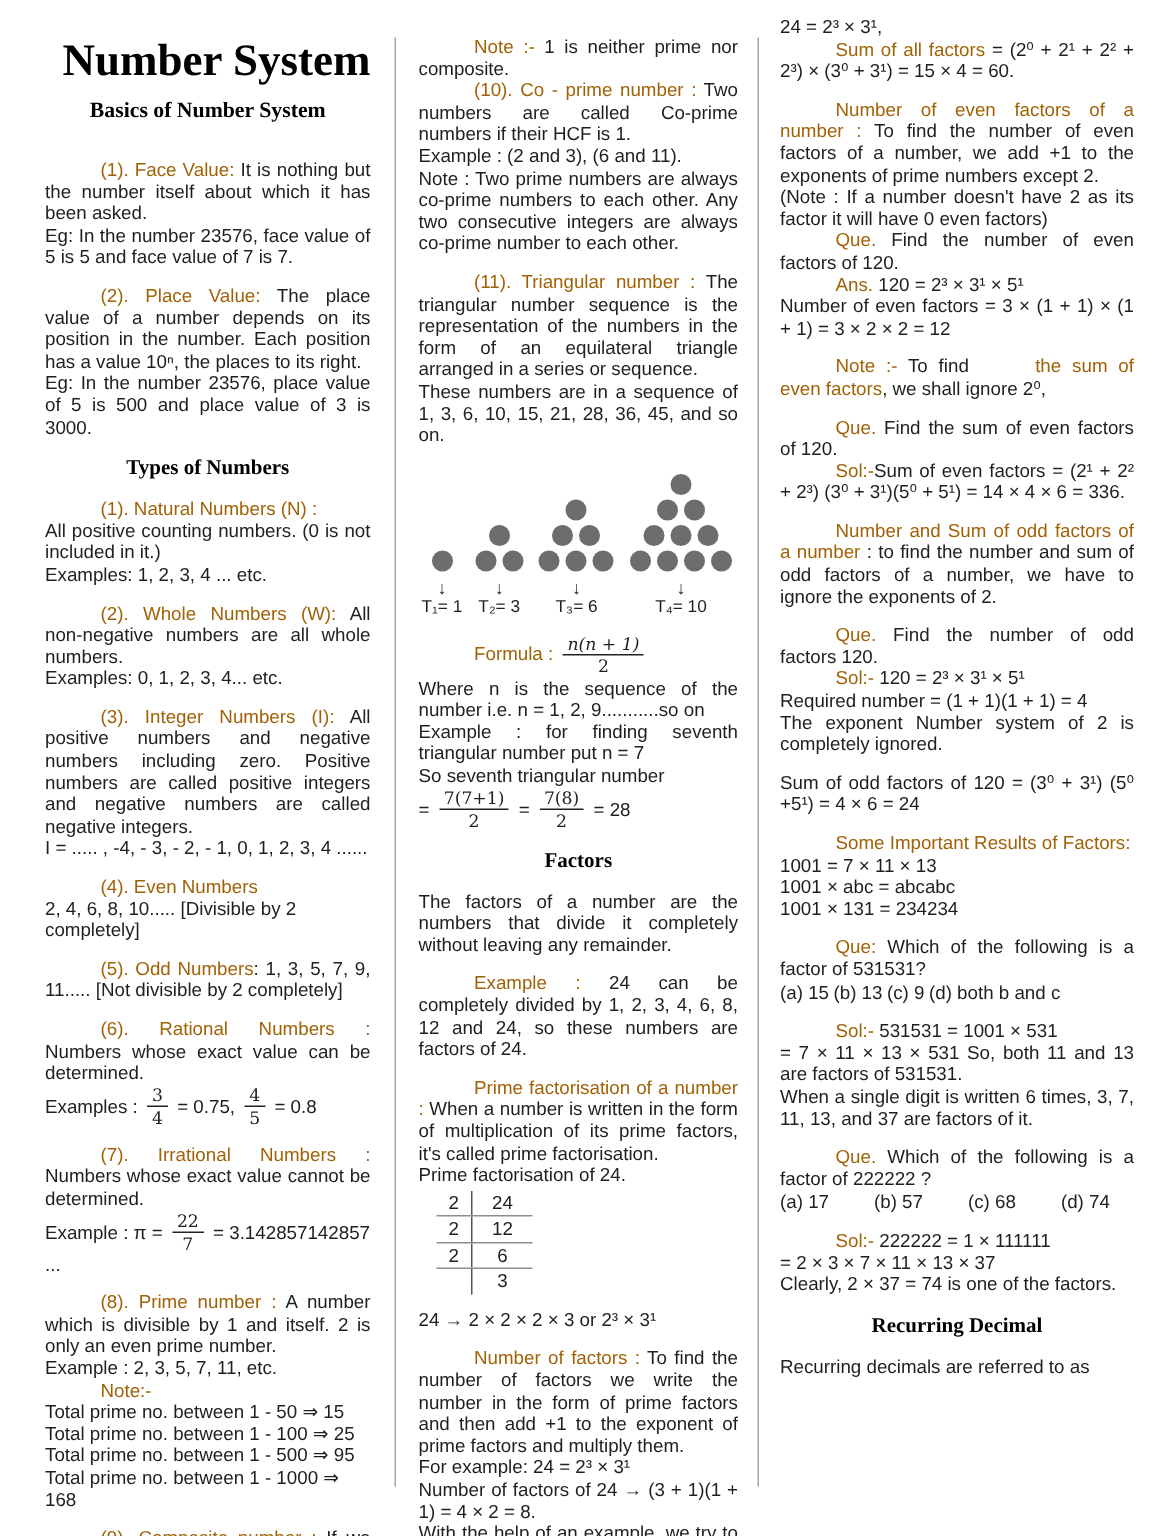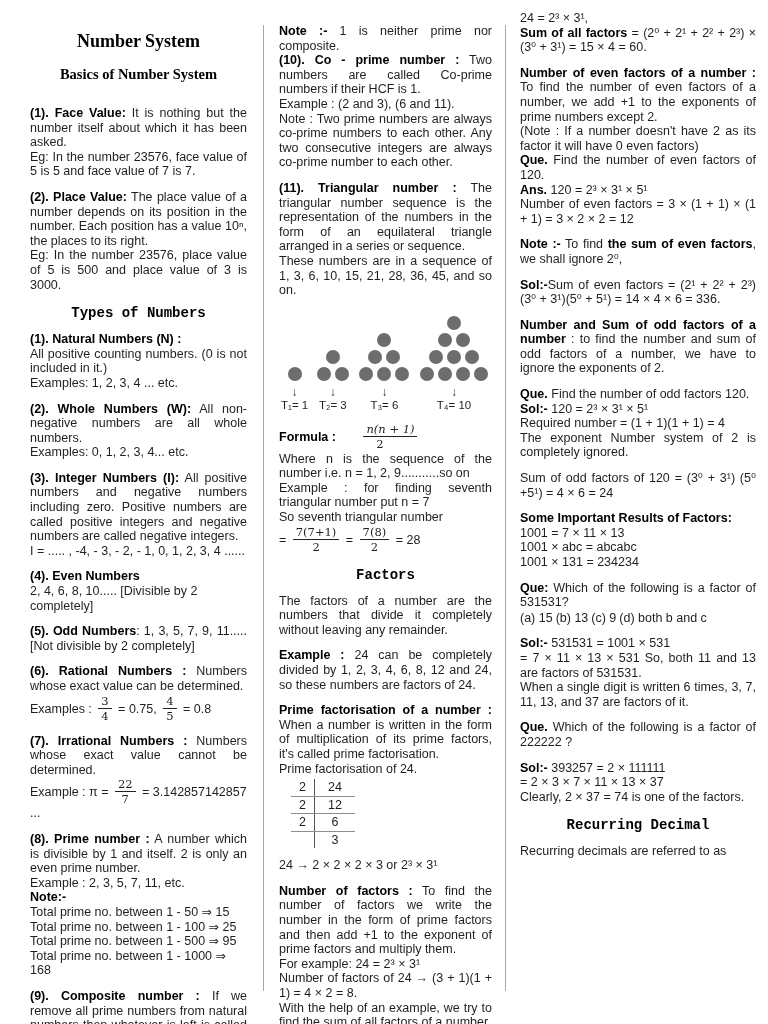--- a/index.html
+++ b/index.html
@@ -12,46 +12,46 @@
     background: #ffffff; overflow: hidden;
   }
   .col-left  { width: 263px; padding: 8px 16px 0 30px; }
   .col-mid   { width: 241px; padding: 24px 13px 0 15px; }
   .col-right { width: 262px; padding: 11px 12px 0 14px; }
   .divider { width: 1px; background: #a6a6a6; margin: 25px 0 33px; }
 
   .para { margin: 0; text-align: justify; }
   .line { margin: 0; }
   .block { margin: 0 0 11px 0; }
-  b { font-weight: bold; color: #000000; }
+  b { font-weight: normal; color: #a16207; margin-left: 37px; }
 
   .title {
     font-family: "Liberation Serif", "DejaVu Serif", serif;
-    font-size: 18px; line-height: 26px; font-weight: bold;
-    text-align: center; margin: 20px 0 12px; color: #000;
+    font-size: 30px; line-height: 26px; font-weight: bold;
+    text-align: right; margin: 20px 0 12px; color: #000;
   }
   .subtitle {
     font-family: "Liberation Serif", "DejaVu Serif", serif;
     font-size: 14.5px; line-height: 16px; font-weight: bold;
     text-align: center; margin: 0 0 24px; color: #000;
   }
   .section {
-    font-family: Liberation Mono, monospace;
+    font-family: Liberation Serif, serif;
     font-size: 14px; line-height: 16px; font-weight: bold;
     text-align: center; margin: 13px 0 11px; color: #000;
   }
 
   .frac {
     display: inline-block; vertical-align: middle; text-align: center;
     font-family: "DejaVu Serif", "Liberation Serif", serif;
     font-size: 11.5px; line-height: 12px; margin: 0 3px; position: relative; top: -1px;
   }
   .frac .fnum { display: block; border-bottom: 1px solid #222; padding: 0 3px 1px; }
   .frac .fden { display: block; padding-top: 1px; }
-  .frac.it .fnum { font-style: italic; margin-left: 21px; }
+  .frac.it .fnum { font-style: italic; }
   .math-line { margin: 2px 0 1px; }
 
   .tri-diagram { display: flex; align-items: flex-end; justify-content: space-between; padding: 6px 2px 2px; margin: 0 0 10px; }
   .tri { display: flex; flex-direction: column; align-items: center; }
   .dot-row { display: flex; justify-content: center; }
   .dot { width: 14px; height: 14px; border-radius: 50%; background: #6d6d6d; margin: 1.5px 2px; }
   .tri-arrow { font-size: 12px; line-height: 12px; margin-top: 3px; color: #333; }
   .tri-label { font-size: 11.5px; line-height: 13px; margin-top: 1px; }
 
   .pf-table { margin: 3px 0 10px 12px; width: 64px; }
@@ -289,20 +289,21 @@
       <p class="para"><b>Que.</b><span> Find the number of even factors of 120.</span></p>
       <div class="line"><b>Ans.</b><span> 120 = 2³ × 3¹ × 5¹</span></div>
       <p class="para">Number of even factors = 3 × (1 + 1) × (1 + 1) = 3 × 2 × 2 = 12</p>
     </div>
 
     <div class="block">
       <p class="para"><b>Note :-</b><span> To find </span><b>the sum of even factors</b><span>, we shall ignore 2⁰,</span></p>
     </div>
 
     <div class="block">
+      <p class="para"><b>Que.</b><span> Find the sum of even factors of 120.</span></p>
       <p class="para"><b>Sol:-</b><span>Sum of even factors = (2¹ + 2² + 2³) (3⁰ + 3¹)(5⁰ +  5¹) = 14  × 4  ×  6 = 336.</span></p>
     </div>
 
     <div class="block">
       <p class="para"><b>Number and Sum of odd factors of a number</b><span> : to find the number and sum of odd factors of a number, we have to ignore the exponents of 2.</span></p>
     </div>
 
     <div class="block">
       <p class="para"><b>Que.</b><span> Find the number of odd factors 120.</span></p>
       <div class="line"><b>Sol:-</b><span> 120 = 2³ × 3¹ × 5¹</span></div>
@@ -332,24 +333,30 @@
     </div>
 
     <div class="block">
       <div class="line"><b>Sol:-</b><span>  531531 = 1001 × 531</span></div>
       <p class="para">=  7 × 11 × 13 × 531 So, both 11 and 13 are factors of 531531.</p>
       <p class="para">When a single digit is written 6 times, 3, 7, 11, 13, and 37 are factors of it.</p>
     </div>
 
     <div class="block">
       <p class="para"><b>Que.</b><span> Which of the following is a factor of 222222 ?</span></p>
-    </div>
-
-    <div class="block">
-      <div class="line"><b>Sol:-</b><span> 393257 = 2  × 111111</span></div>
+      <div class="options options-wide">
+        <span>(a) 17</span>
+        <span>(b) 57</span>
+        <span>(c) 68</span>
+        <span>(d) 74</span>
+      </div>
+    </div>
+
+    <div class="block">
+      <div class="line"><b>Sol:-</b><span> 222222 = 1  × 111111</span></div>
       <div class="line">= 2 ×  3  ×  7  × 11 ×  13  × 37</div>
       <div class="line">Clearly, 2 × 37 = 74 is one of the factors.</div>
     </div>
 
     <h3 class="section">Recurring Decimal</h3>
 
     <p class="para">Recurring decimals are referred to as</p>
   </div>
 
 </div>

